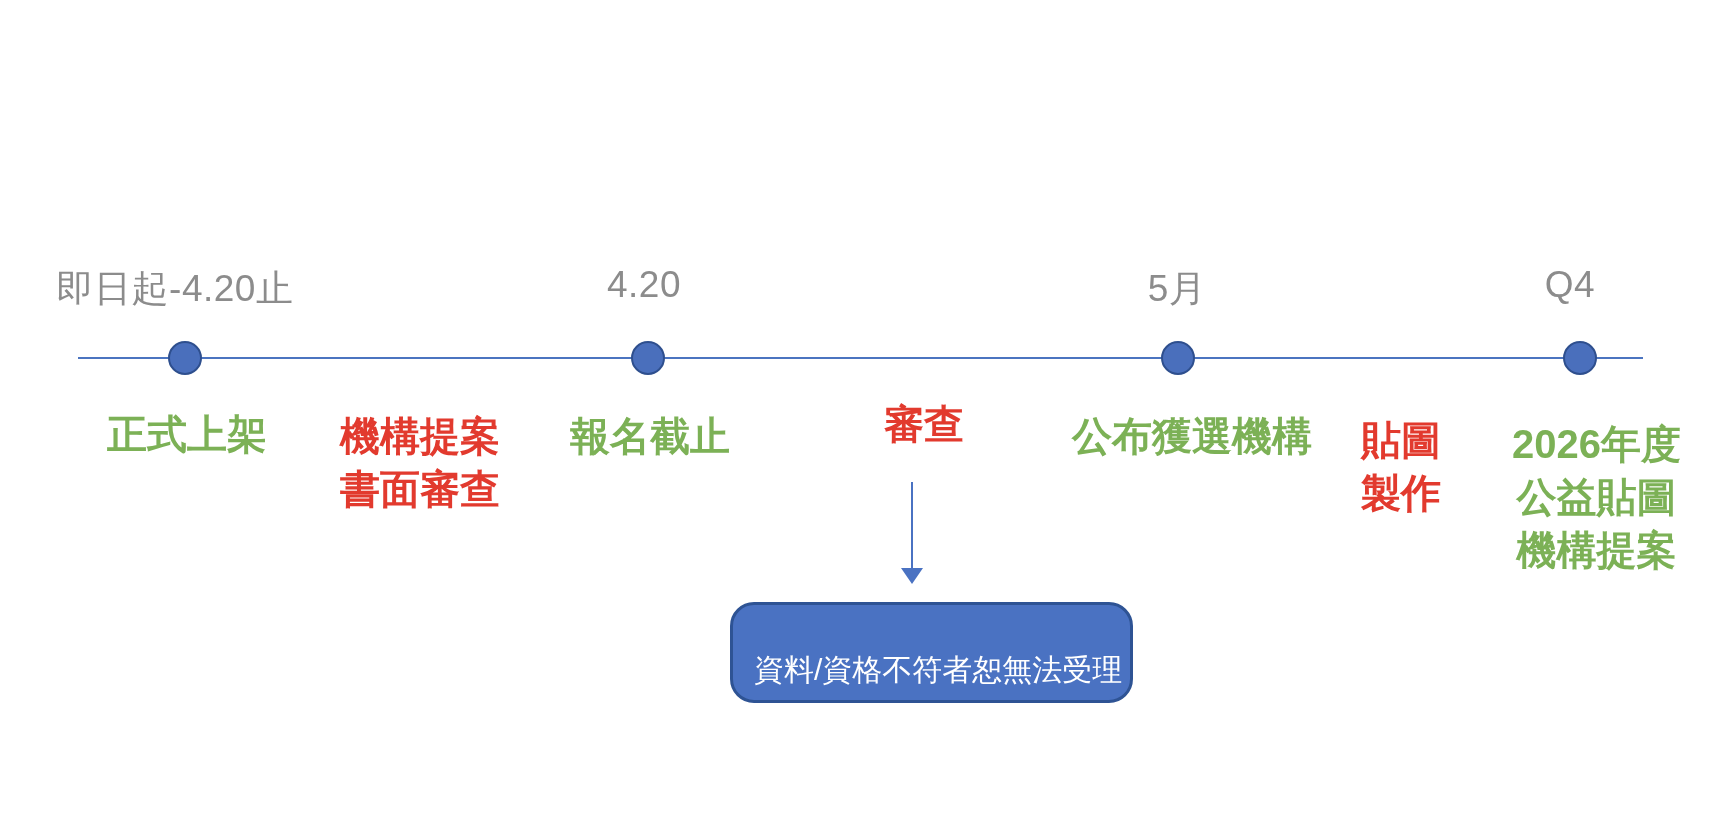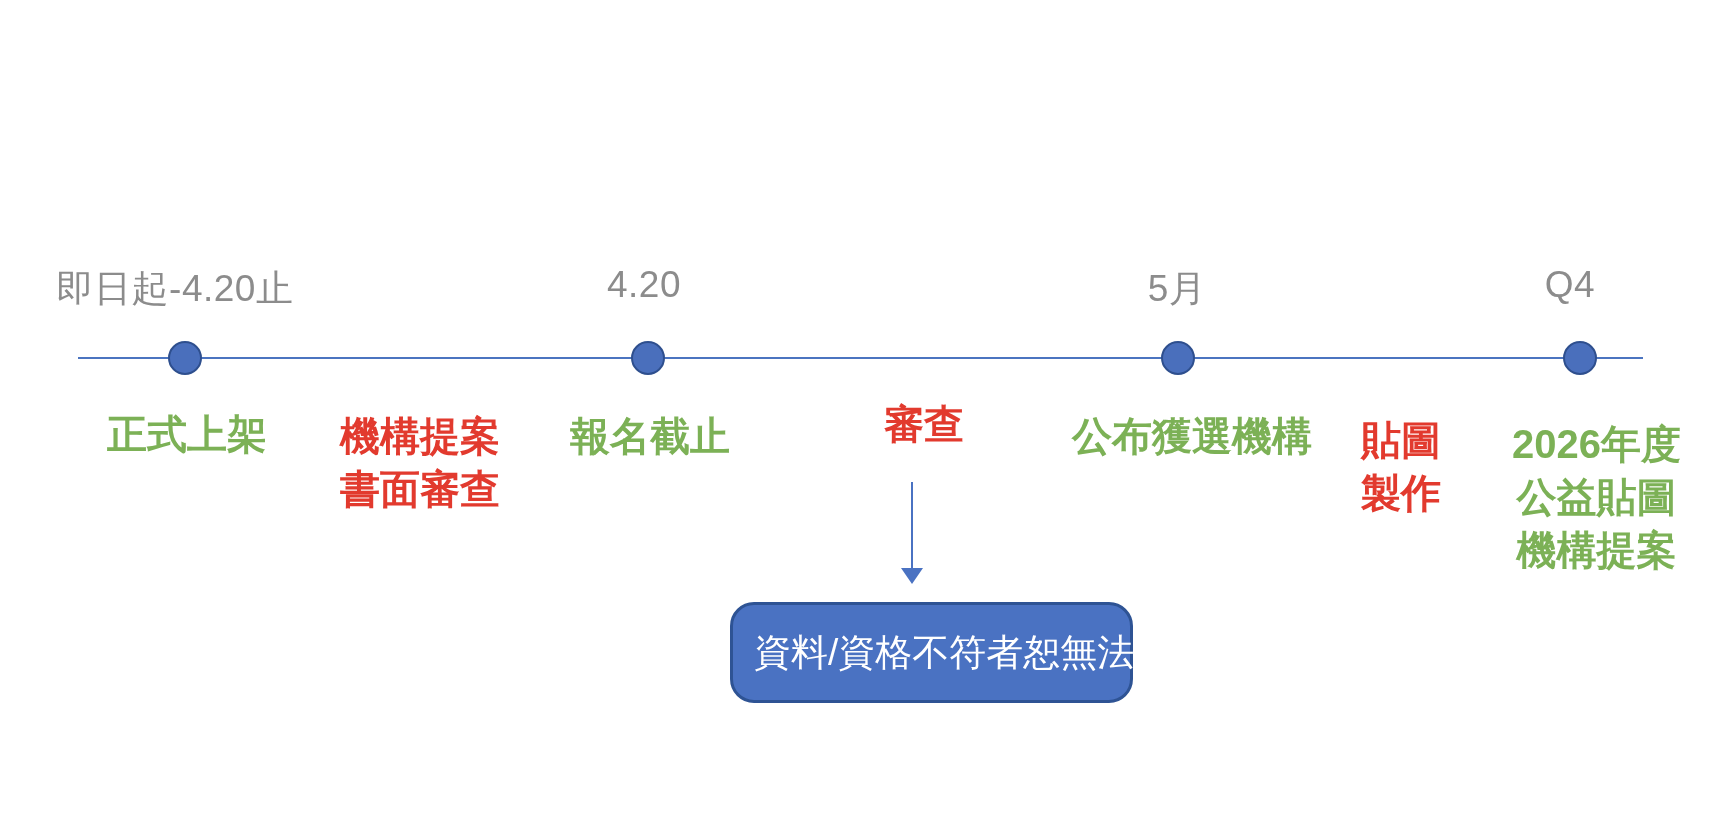--- a/index.html
+++ b/index.html
@@ -45,22 +45,22 @@
   .arrow-head{
     position:absolute;left:881px;top:548px;width:0;height:0;
     border-left:11px solid transparent;border-right:11px solid transparent;
     border-top:16px solid var(--blue);
   }
 
   .callout{
     position:absolute;left:710px;top:582px;width:403px;height:101px;
     background:var(--blue);border:3px solid var(--blue-dark);
     border-radius:24px;color:#ffffff;
-    display:flex;flex-direction:column;justify-content:center;
-    padding:4px 16px;font-size:37px;line-height:43px;white-space:nowrap;
+    display:flex;flex-direction:column;justify-content:flex-end;
+    padding:4px 16px;font-size:30px;line-height:43px;white-space:nowrap;
   }
 </style>
 </head>
 <body>
 
 <div class="stage">
 
   <div class="tl-line"></div>
 
   <div class="dot" style="left:148px"></div>

